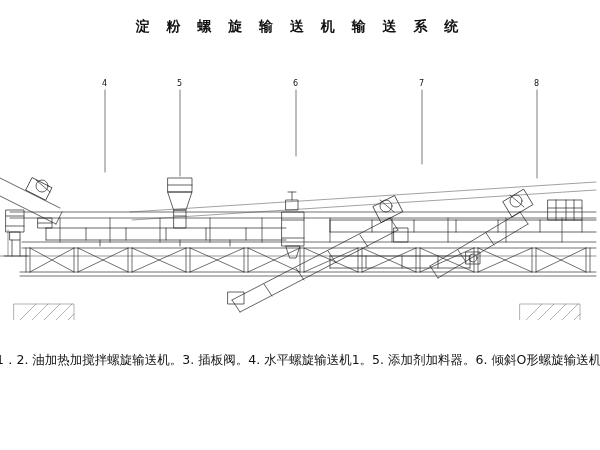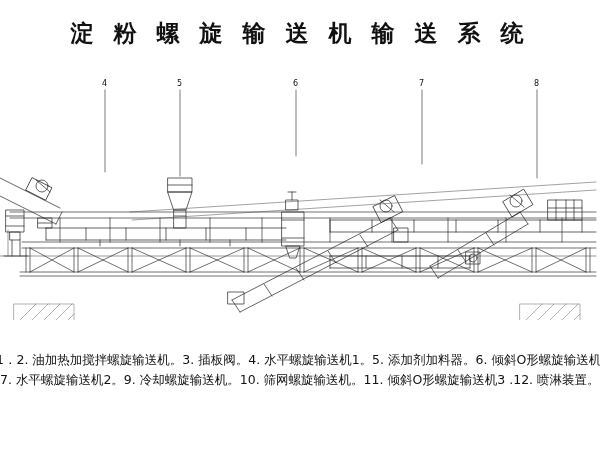--- a/index.html
+++ b/index.html
@@ -19,21 +19,21 @@
     position: relative;
     width: 600px;
     height: 450px;
   }
   #title {
     position: absolute;
     top: 18px;
     left: 0;
     width: 600px;
     text-align: center;
-    font-size: 23px;
+    font-size: 14px;
     font-weight: bold;
     letter-spacing: 6px;
     font-family: "DejaVu Sans", sans-serif;
     color: #111;
   }
   #drawing {
     position: absolute;
     top: 60px;
     left: 0;
     width: 600px;
@@ -306,16 +306,15 @@
         <text class="callout-num" x="177" y="26">5</text>
         <text class="callout-num" x="293" y="26">6</text>
         <text class="callout-num" x="419" y="26">7</text>
         <text class="callout-num" x="534" y="26">8</text>
       </g>
     </svg>
   </div>
 
   <div id="legend">
     <div class="line first">1．2. 油加热加搅拌螺旋输送机。3. 插板阀。4. 水平螺旋输送机1。5. 添加剂加料器。6. 倾斜O形螺旋输送机2。</div>
-    <div class="line">7. 水平螺旋输送机2。9. 冷却螺旋输送机。10. 筛网螺旋输送机。11. 倾斜O形螺旋输送机3 .12. 喷淋装置。</div>
   </div>
 
 </div>
 
 </body></html>

